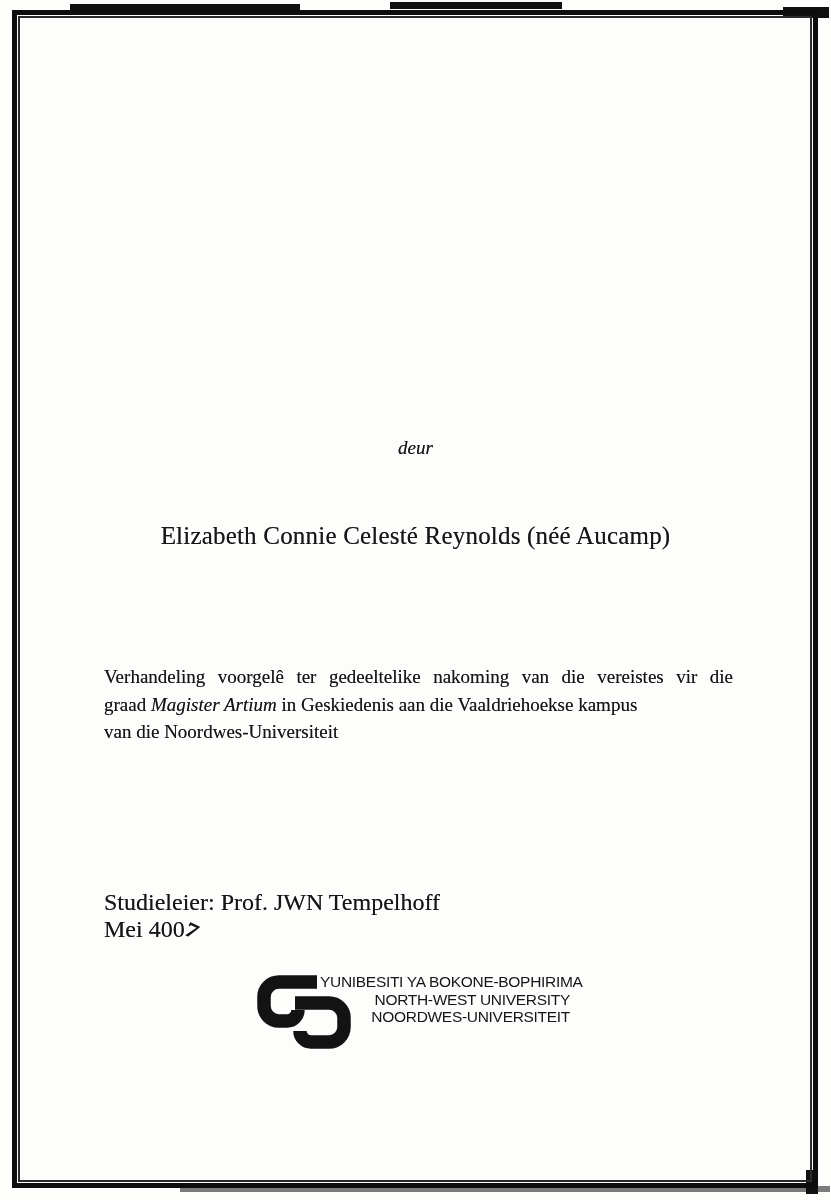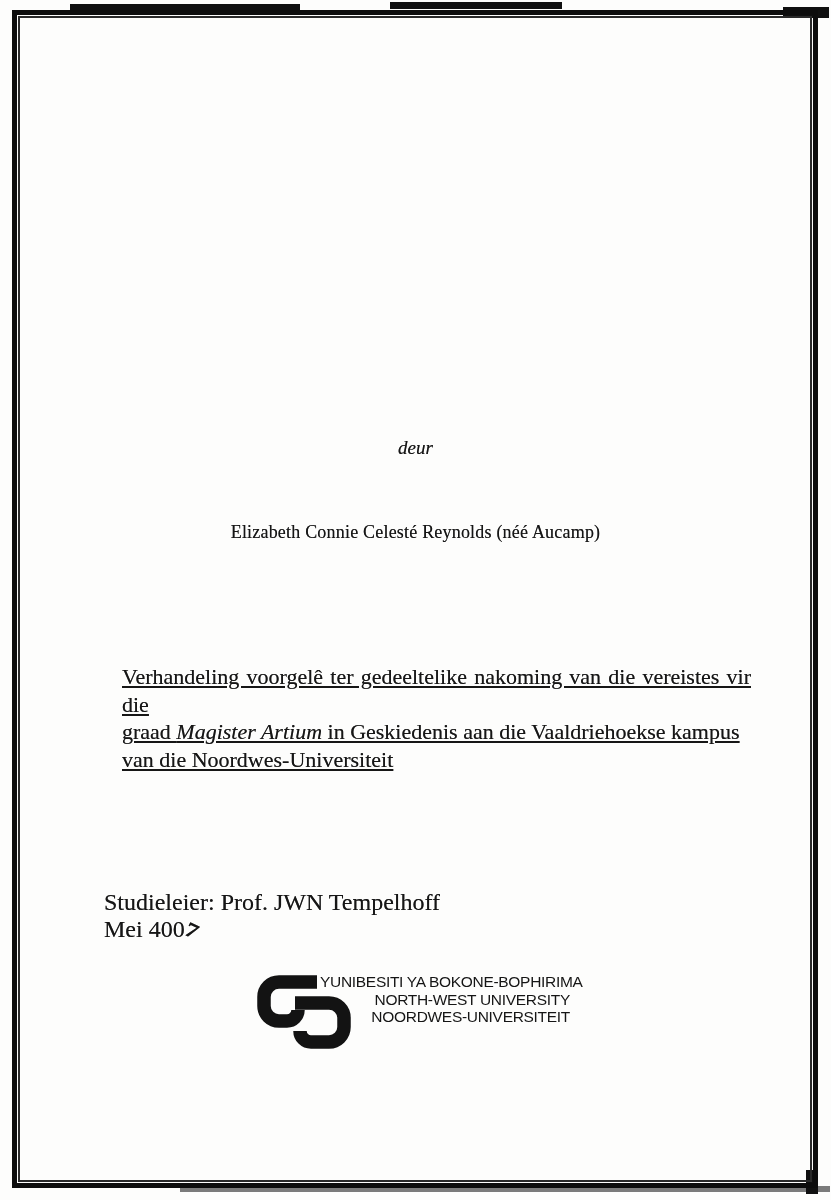--- a/index.html
+++ b/index.html
@@ -45,30 +45,29 @@
     position: absolute;
     top: 437px; left: 0; right: 0;
     text-align: center;
     font-size: 19px;
     font-style: italic;
   }
   .author {
     position: absolute;
     top: 522px; left: 0; right: 0;
     text-align: center;
-    font-size: 18px;
+    font-size: 25px;
     letter-spacing: 0.2px;
   }
   .statement {
     position: absolute;
-    top: 663px; left: 122px;
+    top: 663px; left: 104px;
     width: 629px;
-    font-size: 22px;
+    font-size: 19px;
     line-height: 27.5px;
-    text-decoration: underline;
   }
   .statement .justified {
     text-align: justify;
     text-align-last: justify;
   }
   .statement .it { font-style: italic; }
   .supervisor-block {
     position: absolute;
     top: 889px; left: 104px;
     font-size: 24px;

